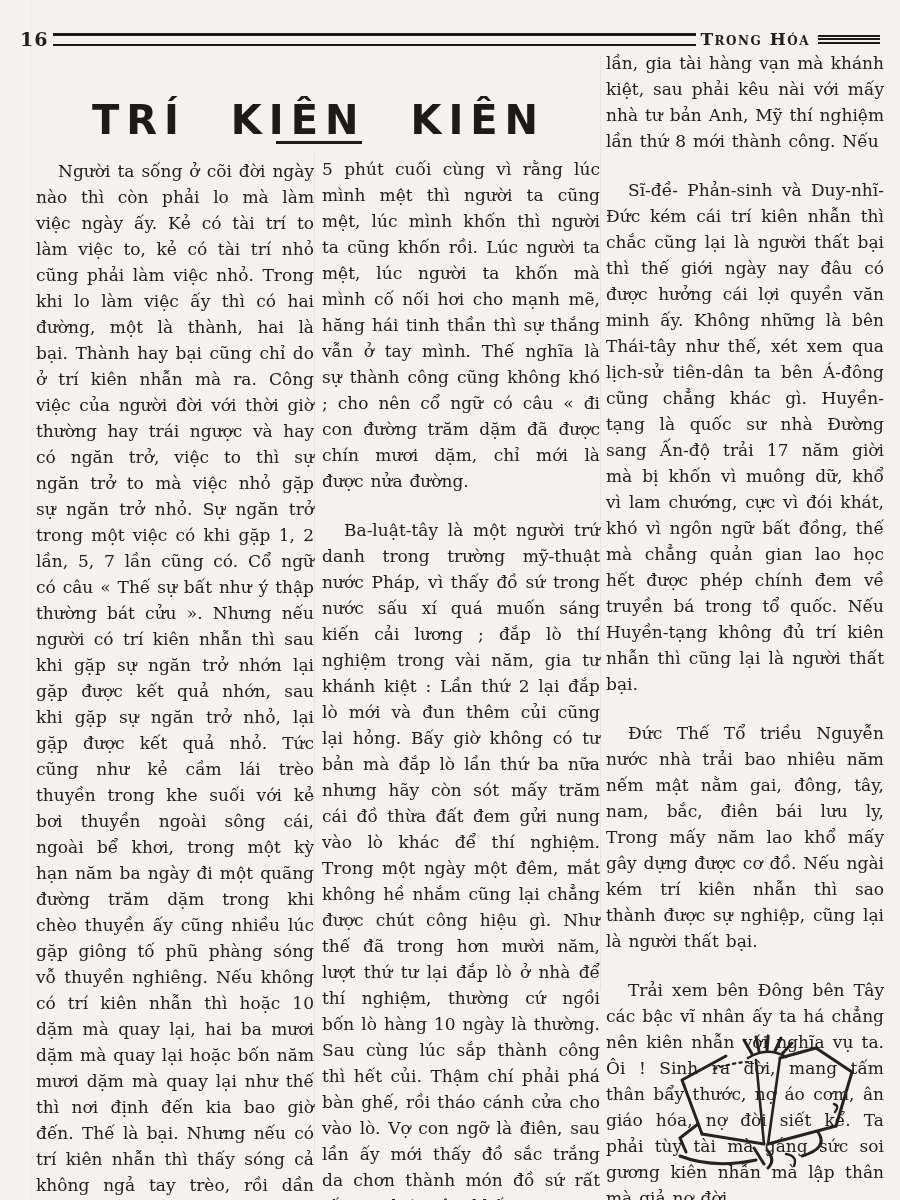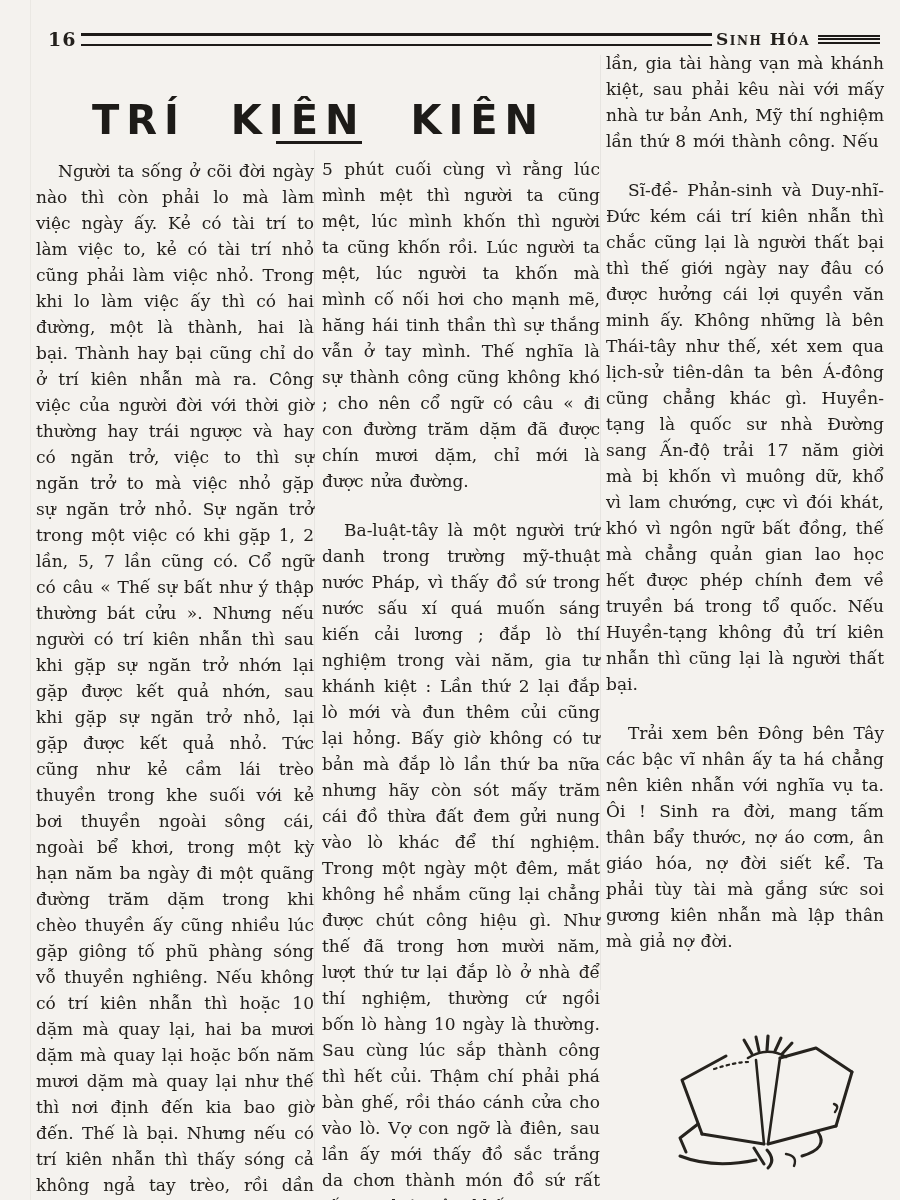--- a/index.html
+++ b/index.html
@@ -8,21 +8,21 @@
     width: 900px;
     height: 1200px;
     background: #f4f2ee;
     font-family: "DejaVu Serif", "Liberation Serif", serif;
     color: #23201c;
     overflow: hidden;
     position: relative;
   }
   .header {
     position: absolute;
-    top: 28px; left: 48px; right: 20px;
+    top: 28px; left: 20px; right: 20px;
     display: flex;
     align-items: center;
   }
   .page-num {
     font-weight: bold;
     font-size: 19px;
     margin-right: 5px;
     letter-spacing: 1px;
   }
   .rule2 {
@@ -89,40 +89,41 @@
     position: absolute;
     left: 668px; top: 1028px;
   }
 </style>
 </head>
 <body>
 
 <div class="header">
   <span class="page-num">16</span>
   <div class="rule2 rule-long"></div>
-  <span class="masthead">Sinh Hóa</span>
+  <span class="masthead">Trong Hóa</span>
   <div class="rule3"></div>
 </div>
 
 <h1 class="title">TRÍ KIÊN KIÊN</h1>
 <div class="title-underline"></div>
 
 <section class="col col-1">
   <p class="para">Người ta sống ở cõi đời ngày nào thì còn phải lo mà làm việc ngày ấy. Kẻ có tài trí to làm việc to, kẻ có tài trí nhỏ cũng phải làm việc nhỏ. Trong khi lo làm việc ấy thì có hai đường, một là thành, hai là bại. Thành hay bại cũng chỉ do ở trí kiên nhẫn mà ra. Công việc của người đời với thời giờ thường hay trái ngược và hay có ngăn trở, việc to thì sự ngăn trở to mà việc nhỏ gặp sự ngăn trở nhỏ. Sự ngăn trở trong một việc có khi gặp 1, 2 lần, 5, 7 lần cũng có. Cổ ngữ có câu « Thế sự bất như ý thập thường bát cửu ». Nhưng nếu người có trí kiên nhẫn thì sau khi gặp sự ngăn trở nhớn lại gặp được kết quả nhớn, sau khi gặp sự ngăn trở nhỏ, lại gặp được kết quả nhỏ. Tức cũng như kẻ cầm lái trèo thuyền trong khe suối với kẻ bơi thuyền ngoài sông cái, ngoài bể khơi, trong một kỳ hạn năm ba ngày đi một quãng đường trăm dặm trong khi chèo thuyền ấy cũng nhiều lúc gặp giông tố phũ phàng sóng vỗ thuyền nghiêng. Nếu không có trí kiên nhẫn thì hoặc 10 dặm mà quay lại, hai ba mươi dặm mà quay lại hoặc bốn năm mươi dặm mà quay lại như thế thì nơi định đến kia bao giờ đến. Thế là bại. Nhưng nếu có trí kiên nhẫn thì thấy sóng cả không ngả tay trèo, rồi dần dần thời hết cơn gió rập sóng vùi, lại đến lúc thuyền êm nước lặng, một hai ba ngày rồi cũng có khi thuyền đến bến. Thế tức là thành. Sách có chữ « thế thượng vô nan sự, nhân tâm tử cắt kiên ». Việc người với thời giờ hai đằng vật lộn. Ông Nã-pha-Luân có nói : « sự được thua của nhà binh có khi chỉ ở</p>
 </section>
 
 <section class="col col-2">
   <p class="para noindent">5 phút cuối cùng vì rằng lúc mình mệt thì người ta cũng mệt, lúc mình khốn thì người ta cũng khốn rồi. Lúc người ta mệt, lúc người ta khốn mà mình cố nối hơi cho mạnh mẽ, hăng hái tinh thần thì sự thắng vẫn ở tay mình. Thế nghĩa là sự thành công cũng không khó ; cho nên cổ ngữ có câu « đi con đường trăm dặm đã được chín mươi dặm, chỉ mới là được nửa đường.</p>
   <p class="para">Ba-luật-tây là một người trứ danh trong trường mỹ-thuật nước Pháp, vì thấy đồ sứ trong nước sấu xí quá muốn sáng kiến cải lương ; đắp lò thí nghiệm trong vài năm, gia tư khánh kiệt : Lần thứ 2 lại đắp lò mới và đun thêm củi cũng lại hỏng. Bấy giờ không có tư bản mà đắp lò lần thứ ba nữa nhưng hãy còn sót mấy trăm cái đồ thừa đất đem gửi nung vào lò khác để thí nghiệm. Trong một ngày một đêm, mắt không hề nhắm cũng lại chẳng được chút công hiệu gì. Như thế đã trong hơn mười năm, lượt thứ tư lại đắp lò ở nhà để thí nghiệm, thường cứ ngồi bốn lò hàng 10 ngày là thường. Sau cùng lúc sắp thành công thì hết củi. Thậm chí phải phá bàn ghế, rồi tháo cánh cửa cho vào lò. Vợ con ngỡ là điên, sau lần ấy mới thấy đồ sắc trắng da chơn thành món đồ sứ rất tốt. Ba-luật-Tây khốn nạn cực khổ về món đồ sứ 18 năm giời. Nếu không có trí kiên-nhẫn thì Ba-luật-Tây lại là một người thất bại. Ông Sĩ-đề Phản Sinh (Georges Stephanson) chế cái máy tự động 15 năm mới thành.</p>
 
 </section>
 
 <section class="col col-3">
   <p class="para noindent">lần, gia tài hàng vạn mà khánh kiệt, sau phải kêu nài với mấy nhà tư bản Anh, Mỹ thí nghiệm lần thứ 8 mới thành công. Nếu</p>
   <p class="para">Sĩ-đề- Phản-sinh và Duy-nhĩ- Đức kém cái trí kiên nhẫn thì chắc cũng lại là người thất bại thì thế giới ngày nay đâu có được hưởng cái lợi quyền văn minh ấy. Không những là bên Thái-tây như thế, xét xem qua lịch-sử tiên-dân ta bên Á-đông cũng chẳng khác gì. Huyền-tạng là quốc sư nhà Đường sang Ấn-độ trải 17 năm giời mà bị khốn vì muông dữ, khổ vì lam chướng, cực vì đói khát, khó vì ngôn ngữ bất đồng, thế mà chẳng quản gian lao học hết được phép chính đem về truyền bá trong tổ quốc. Nếu Huyền-tạng không đủ trí kiên nhẫn thì cũng lại là người thất bại.</p>
+  <p class="para">Đức Thế Tổ triều Nguyễn nước nhà trải bao nhiêu năm nếm mật nằm gai, đông, tây, nam, bắc, điên bái lưu ly, Trong mấy năm lao khổ mấy gây dựng được cơ đồ. Nếu ngài kém trí kiên nhẫn thì sao thành được sự nghiệp, cũng lại là người thất bại.</p>
   <p class="para">Trải xem bên Đông bên Tây các bậc vĩ nhân ấy ta há chẳng nên kiên nhẫn với nghĩa vụ ta. Ôi ! Sinh ra đời, mang tấm thân bẩy thước, nợ áo cơm, ân giáo hóa, nợ đời siết kể. Ta phải tùy tài mà gắng sức soi gương kiên nhẫn mà lập thân mà giả nợ đời.</p>
 
 </section>
 
 <div class="fold" style="left:314px; top:150px; height:1010px;"></div>
 <div class="fold" style="left:600px; top:55px; height:935px;"></div>
 <div class="fold" style="left:30px; top:0; height:1200px; background:rgba(60,54,44,0.05);"></div>
 
 <svg class="doodle" width="200" height="150" viewBox="0 0 200 150">
   <g stroke="#26231e" fill="none" stroke-linecap="round" stroke-linejoin="round">

